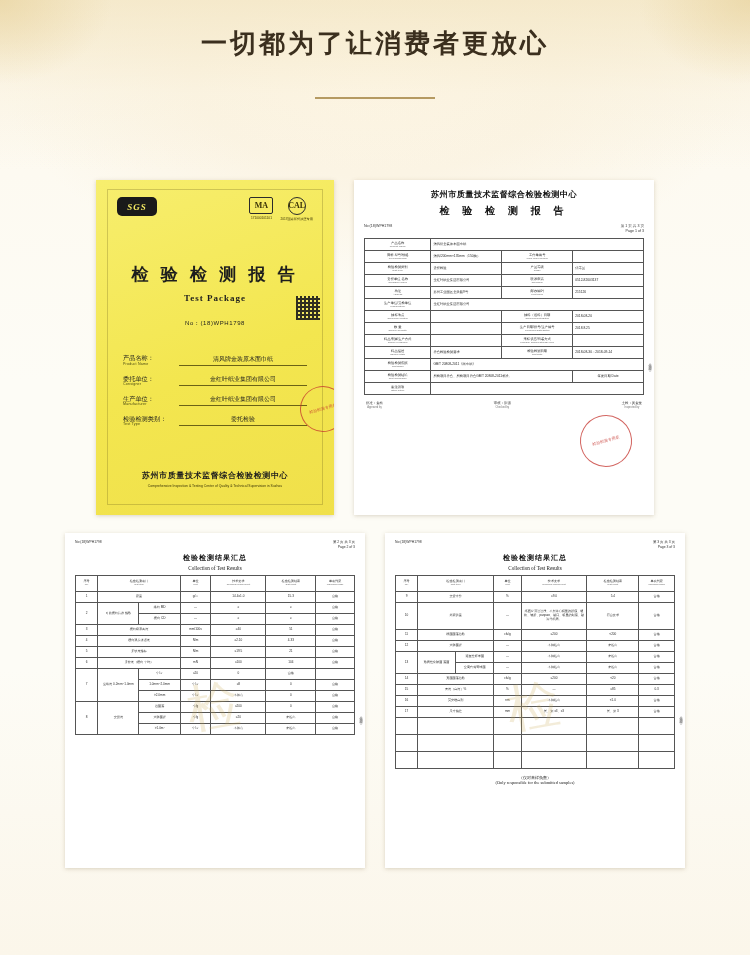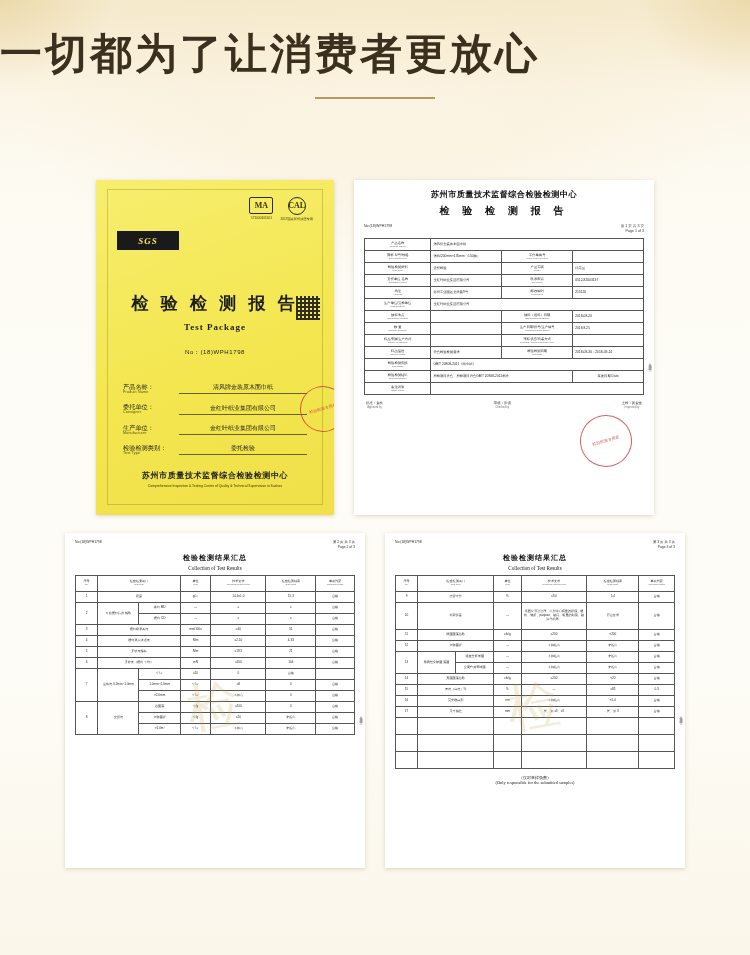--- a/index.html
+++ b/index.html
@@ -43,21 +43,22 @@
   .corner-tr {
     right: 0;
     background: radial-gradient(ellipse 160px 120px at 100% 0%, rgba(226,199,133,0.45) 0%, rgba(226,199,133,0) 70%);
   }
 
   .headline {
     position: absolute;
     top: 26px;
     left: 0;
     width: 750px;
-    font-size: 42px;
+    text-align: center;
+    font-size: 26px;
     font-weight: bold;
     letter-spacing: 3px;
     color: #3b2f1e;
     font-family: "Liberation Serif", "DejaVu Serif", serif;
   }
   .headline-rule {
     position: absolute;
     top: 97px;
     left: 50%;
     transform: translateX(-50%);
@@ -103,34 +104,33 @@
     border: 1px solid rgba(90,80,20,0.25);
     padding: 7px 9px;
     box-sizing: border-box;
   }
   .cover-top {
     display: flex;
     justify-content: space-between;
     align-items: flex-start;
   }
   .sgs-logo {
-    width: 62px;
+    width: 40px;
     height: 19px;
-    border-radius: 0;
+    border-radius: 5px;
     background: #1a1a1a;
     color: #f5ea63;
     font-size: 9px;
     font-weight: bold;
     font-style: italic;
     letter-spacing: 1px;
     display: flex;
     align-items: center;
     justify-content: center;
     font-family: "Liberation Serif", serif;
-    margin-top: 34px;
   }
   .marks { display: flex; gap: 7px; align-items: flex-start; }
   .mark {
     text-align: center;
     font-size: 3.2px;
     color: #3a3306;
     line-height: 1.4;
   }
   .mark .glyph {
     width: 22px;

